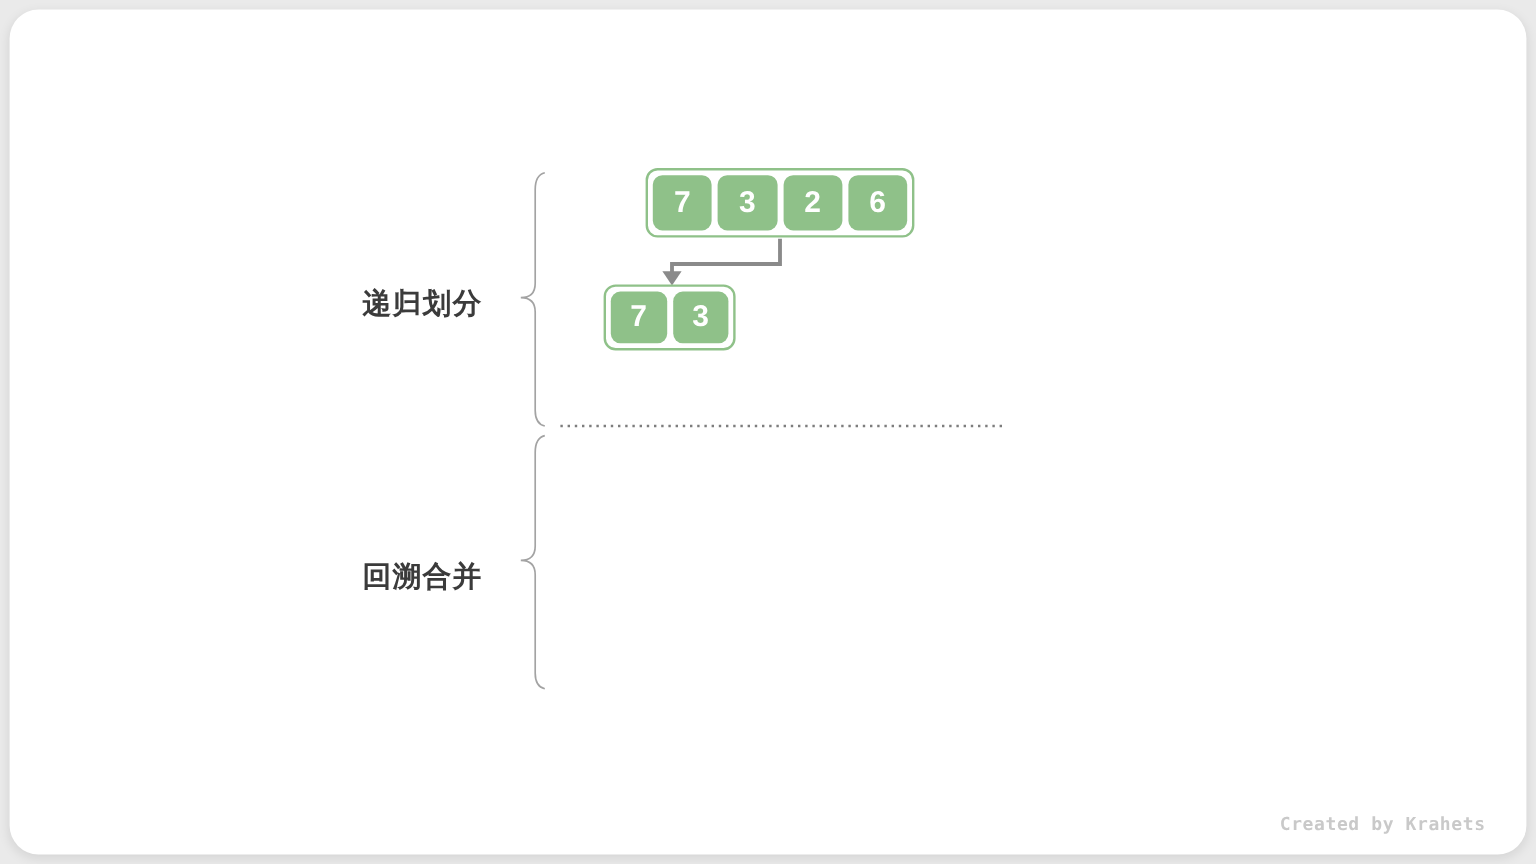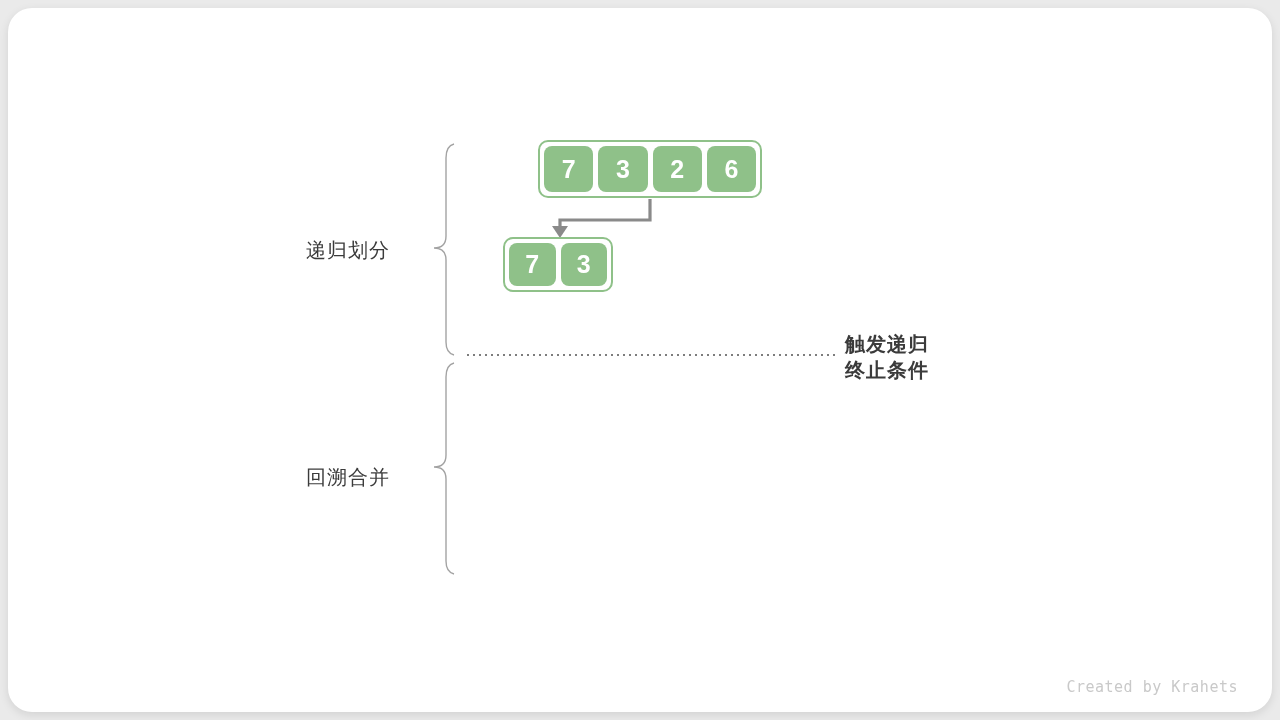--- a/index.html
+++ b/index.html
@@ -53,22 +53,22 @@
     display:flex;
     align-items:center;
     justify-content:center;
   }
   #array-level1{left:538px;top:140px;width:224px;height:58px;}
   #array-level2{left:503px;top:237px;width:110px;height:55px;}
   
   .phase-label{
     position:absolute;
     width:92px;
-    font-size:20px;
-    font-weight:normal;
+    font-size:24px;
+    font-weight:bold;
     color:var(--text);
     letter-spacing:1px;
     text-align:center;
     white-space:nowrap;
   }
   #phase-label-divide{left:302px;top:237px;}
   #phase-label-merge{left:302px;top:464px;}
   
   .annotation{
     position:absolute;
@@ -81,20 +81,21 @@
     white-space:nowrap;
   }
   
   .credit{
     position:absolute;
     right:42px;bottom:24px;
     font-family:"DejaVu Sans Mono","Liberation Mono",monospace;
     font-size:15px;
     color:var(--credit);
     letter-spacing:0.5px;
+    font-weight:bold;
   }
 </style>
 </head>
 <body>
 
 <div class="stage">
   <div class="card"></div>
 
   <svg class="overlay" viewBox="0 0 1280 720" xmlns="http://www.w3.org/2000/svg">
 
@@ -117,19 +118,15 @@
 
   <div class="array-box" id="array-level2">
       <div class="cell">7</div>
       <div class="cell">3</div>
     </div>
 
   <div class="phase-label" id="phase-label-divide">递归划分</div>
 
   <div class="phase-label" id="phase-label-merge">回溯合并</div>
 
-  <div class="annotation">
-    <div>触发递归</div>
-    <div>终止条件</div>
-  </div>
 
   <div class="credit">Created by Krahets</div>
 </div>
 
 </body></html>

